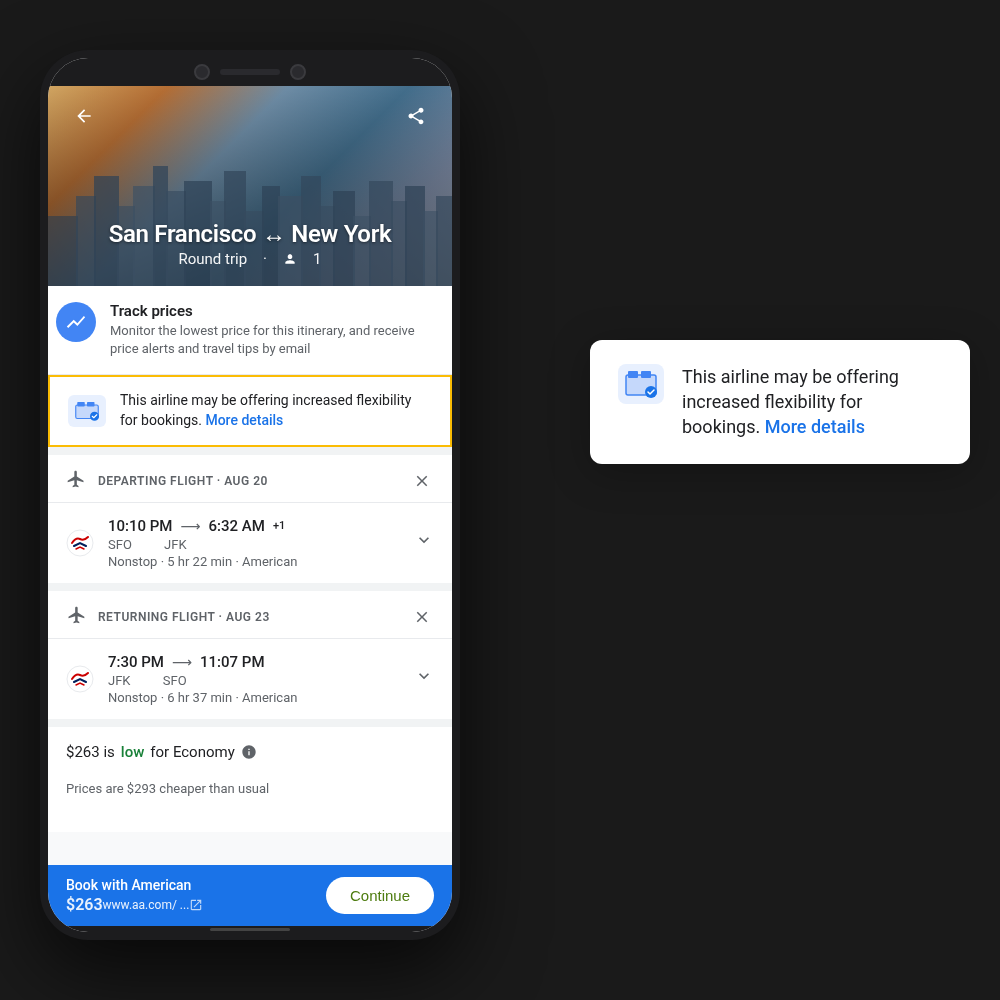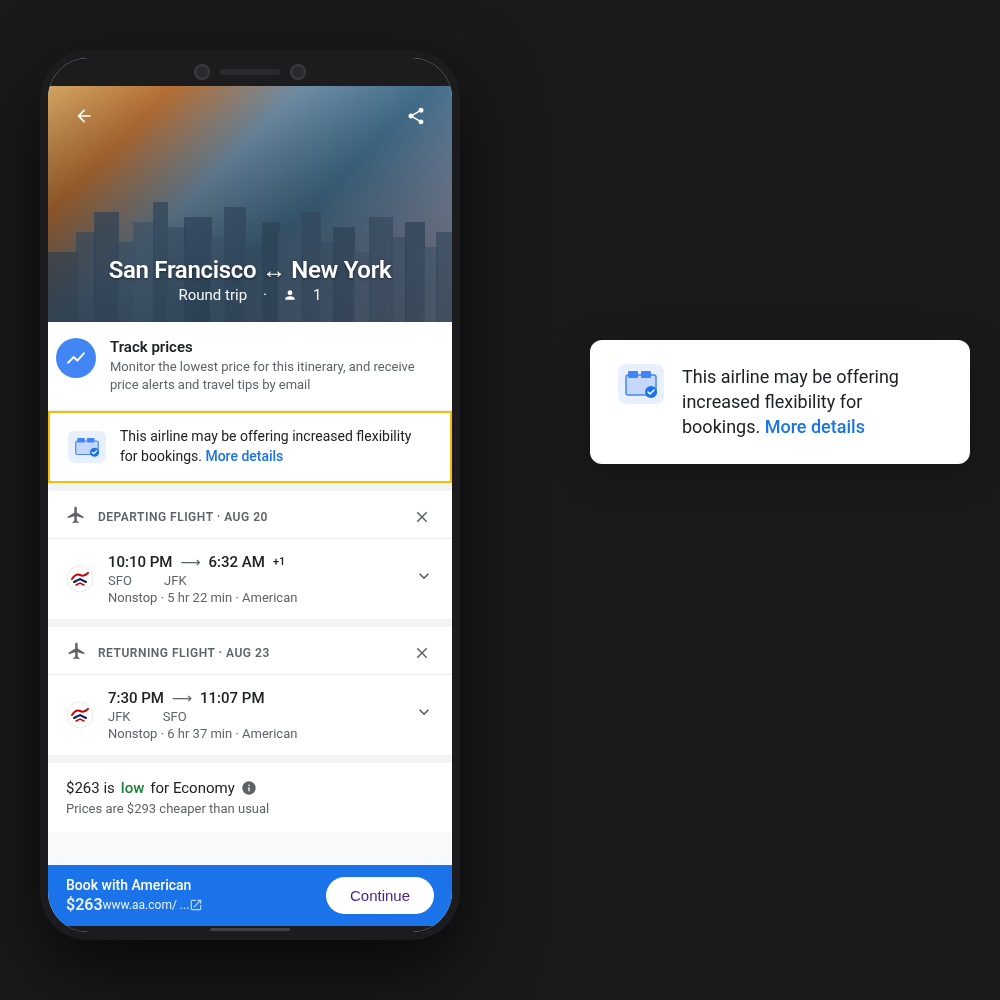--- a/index.html
+++ b/index.html
@@ -66,21 +66,21 @@
     }
     .speaker-bar {
       width: 60px;
       height: 6px;
       background: #2a2a2e;
       border-radius: 3px;
     }
 
     
     .hero-section {
-      height: 236px;
+      height: 200px;
       background: linear-gradient(135deg, #e8b86d 0%, #c97a3a 20%, #7a9cb8 40%, #4a7a9b 60%, #8b9bb8 80%, #b8c4d4 100%);
       position: relative;
       flex-shrink: 0;
       overflow: hidden;
     }
 
     .hero-overlay {
       position: absolute;
       inset: 0;
       background: linear-gradient(to bottom, rgba(0,0,0,0.1) 0%, rgba(0,0,0,0.5) 100%);
@@ -316,21 +316,21 @@
     }
 
     .price-label .low-badge {
       color: #188038;
       font-weight: 500;
     }
 
     .price-sublabel {
       font-size: 13px;
       color: #5f6368;
-      margin-top: 4px;
+      margin-top: 20px;
     }
 
     
     .bottom-bar {
       background: #1a73e8;
       padding: 12px 18px;
       display: flex;
       align-items: center;
       justify-content: space-between;
       flex-shrink: 0;
@@ -355,21 +355,21 @@
       margin-top: 2px;
     }
 
     .book-price {
       font-size: 16px;
       font-weight: 600;
     }
 
     .continue-btn {
       background: white;
-      color: #4c1d95;
+      color: #4d7c0f;
       border: none;
       border-radius: 24px;
       padding: 10px 24px;
       font-size: 15px;
       font-weight: 500;
       cursor: pointer;
     }
 
     
     .tooltip-popup {

